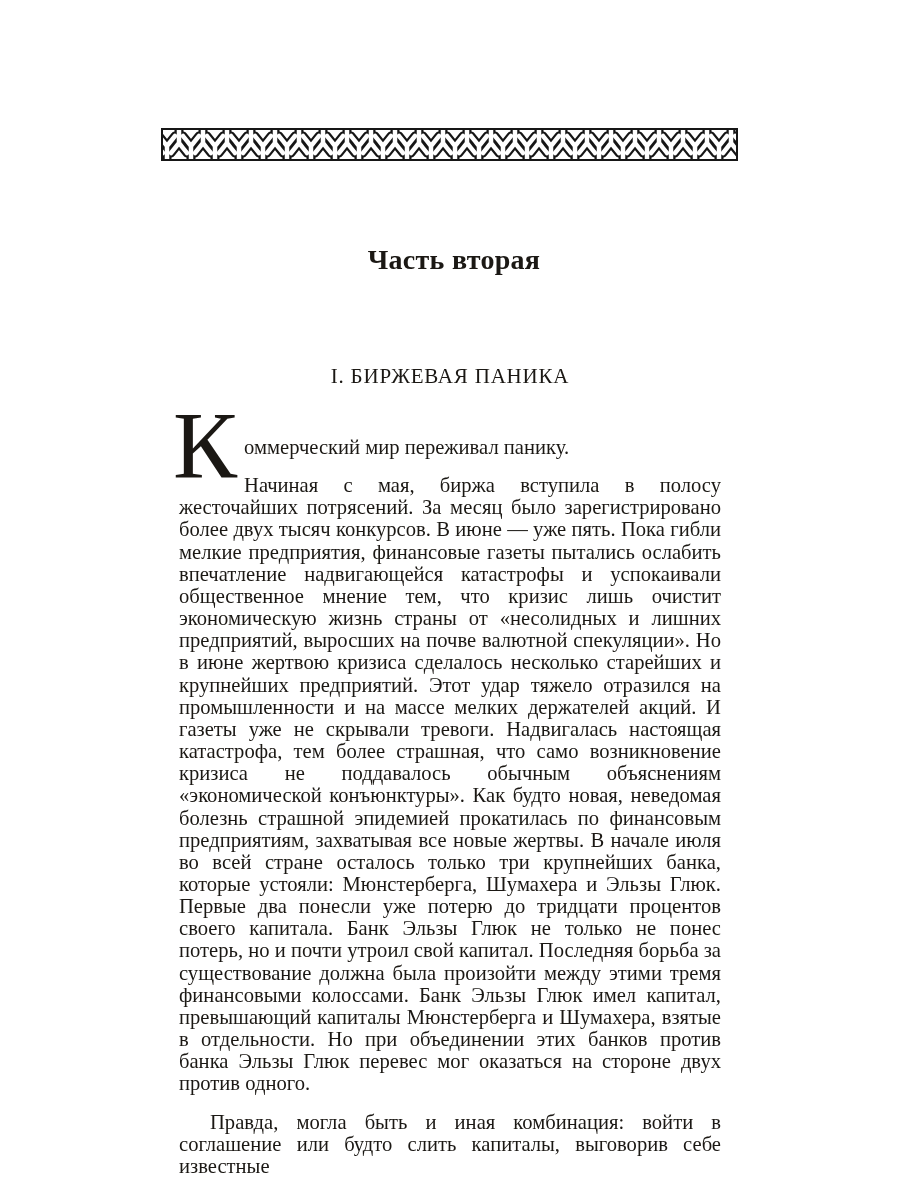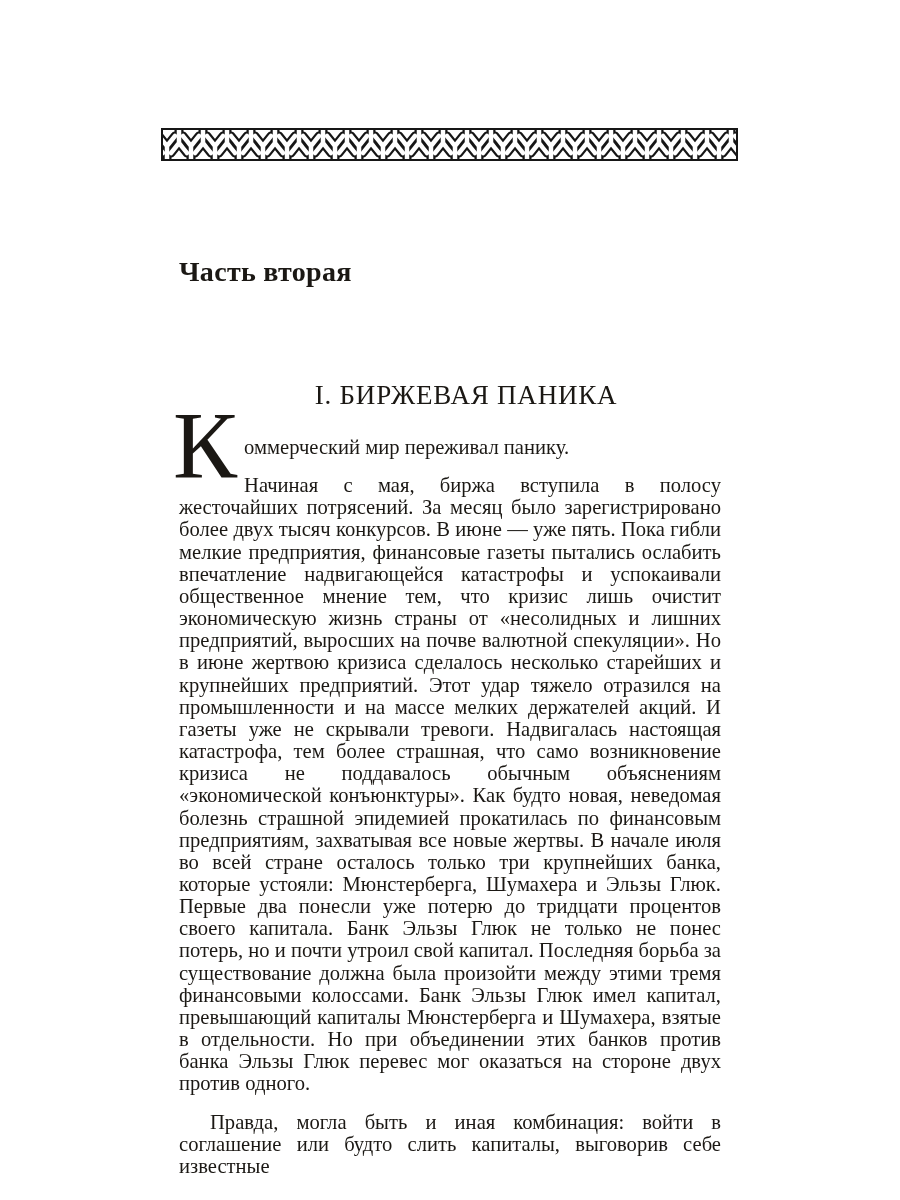--- a/index.html
+++ b/index.html
@@ -21,34 +21,34 @@
     left: 161px;
     top: 128px;
     width: 577px;
     height: 33px;
   }
   .part-heading {
     position: absolute;
     left: 163px;
     top: 240px;
     width: 574px;
-    margin: 16px;
-    text-align: left;
+    margin: 4px;
+    text-align: center;
     font-size: 28px;
     font-weight: bold;
     letter-spacing: 0.3px;
   }
   .chapter-heading {
     position: absolute;
     left: 163px;
     top: 364px;
     width: 574px;
-    margin: 16px;
+    margin: 0;
     text-align: center;
-    font-size: 27px;
+    font-size: 21px;
     font-weight: normal;
     letter-spacing: 0.8px;
   }
   .body-text {
     position: absolute;
     left: 163px;
     top: 420px;
     width: 574px;
     font-size: 20.6px;
     line-height: 22.15px;

